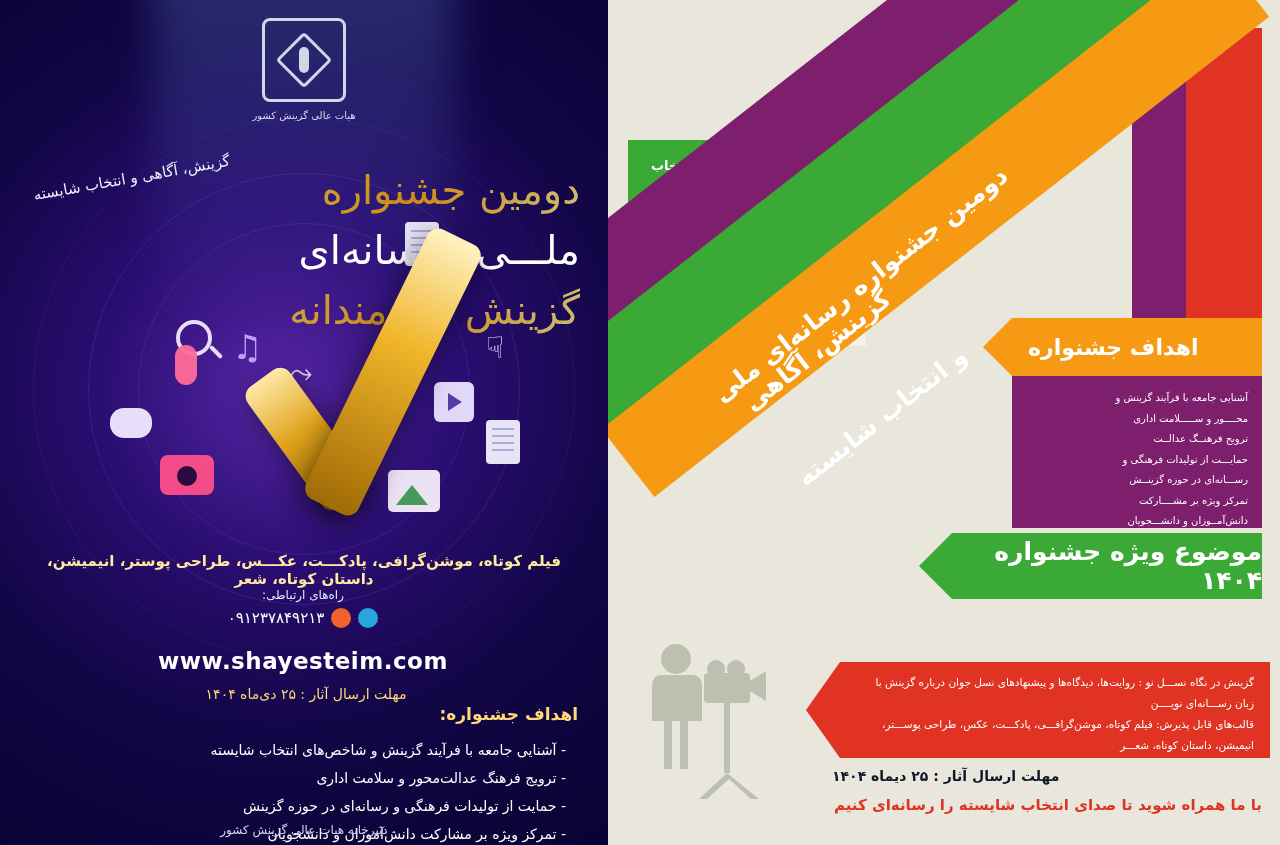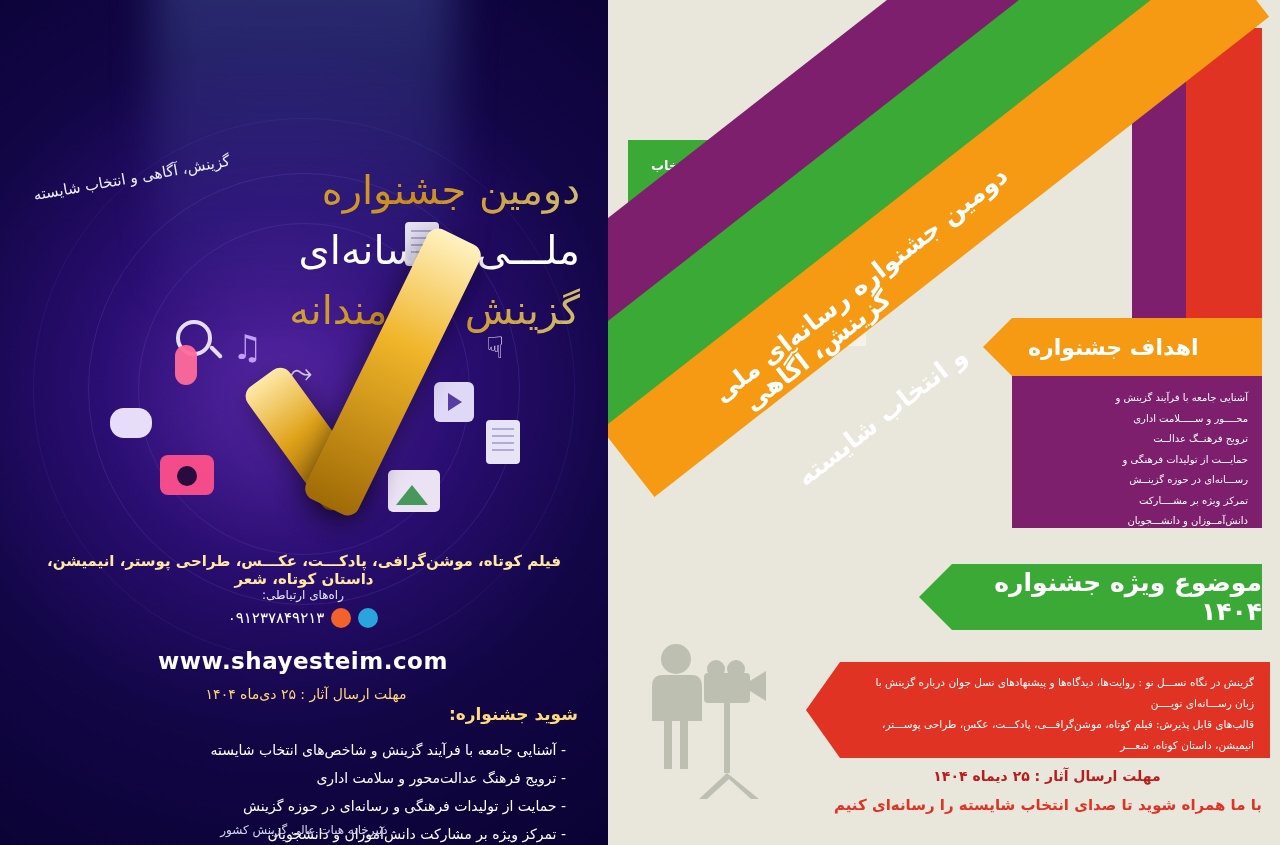--- a/index.html
+++ b/index.html
@@ -202,59 +202,63 @@
     content:"";position:absolute;left:-29px;top:0;border-top:29px solid transparent;
     border-bottom:29px solid transparent;border-right:29px solid #f59a12;
   }
   .blk-purple-goals{
     right:18px;top:376px;width:250px;height:152px;background:#7e1f6e;
   }
   .blk-purple-goals .t{
     padding:12px 14px;font-size:10px;line-height:2.05;text-align:justify;direction:rtl;
   }
   .blk-green-theme{
-    right:18px;top:564px;width:310px;height:66px;background:#3aa935;
+    right:18px;top:533px;width:310px;height:66px;background:#3aa935;
   }
   .blk-green-theme:before{
     content:"";position:absolute;left:-33px;top:0;border-top:33px solid transparent;
     border-bottom:33px solid transparent;border-right:33px solid #3aa935;
   }
   .blk-green-theme .t{position:absolute;inset:0;display:flex;align-items:center;justify-content:center;
     font-size:25px;font-weight:bold;}
   .blk-red-desc{
     right:10px;top:662px;width:430px;height:96px;background:#e03323;
   }
   .blk-red-desc:before{
     content:"";position:absolute;left:-34px;top:0;border-top:48px solid transparent;
     border-bottom:48px solid transparent;border-right:34px solid #e03323;
   }
   .blk-red-desc .t{padding:10px 16px;font-size:10.5px;line-height:2.0;text-align:right;}
   .deadline-right{
-    position:absolute;right:18px;top:768px;width:430px;text-align:center;
-    color:#b91c1c;font-size:14px;font-weight:bold;
+    position:absolute;right:18px;top:768px;width:430px;text-align:left;
+    color:#0f172a;font-size:14px;font-weight:bold;
   }
   .cta-right{
     position:absolute;right:18px;top:796px;width:430px;text-align:right;
     color:#e03323;font-size:15px;font-weight:bold;
   }
 
   
   .camera-man{position:absolute;left:24px;bottom:26px;width:150px;height:190px;opacity:.55;}
 </style>
 </head>
 <body>
 
 <div class="page">
 
   <div class="left-panel">
     <div class="beam"></div>
     <div class="glow-ring r3"></div>
     <div class="glow-ring r1"></div>
     <div class="glow-ring r2"></div>
 
+    <div class="logo-wrap">
+      <div class="logo-mark"></div>
+      <div class="logo-caption">هیات عالی گزینش کشور</div>
+    </div>
 
     <div class="headline">
       <span class="l">دومین جشنواره</span>
       <span class="l l2">ملـــی ، رسانه‌ای</span>
       <span class="l">گزینش خردمندانه</span>
     </div>
 
     <div class="slogan">گزینش، آگاهی و انتخاب شایسته</div>
 
     <div class="ficon doc" style="left:405px;top:222px;"></div>
@@ -282,21 +286,21 @@
         <span class="badge-ic ic-tg"></span>
         <span class="badge-ic ic-ey"></span>
         <span class="phone">۰۹۱۲۳۷۸۴۹۲۱۳</span>
       </div>
     </div>
 
     <div class="site">www.shayesteim.com</div>
     <div class="deadline-left">مهلت ارسال آثار : ۲۵ دی‌ماه ۱۴۰۴</div>
 
     <div class="goals-left">
-      <div class="gt">شوید جشنواره:</div>
+      <div class="gt">اهداف جشنواره:</div>
       <ul>
         <li>- آشنایی جامعه با فرآیند گزینش و شاخص‌های انتخاب شایسته</li>
         <li>- ترویج فرهنگ عدالت‌محور و سلامت اداری</li>
         <li>- حمایت از تولیدات فرهنگی و رسانه‌ای در حوزه گزینش</li>
         <li>- تمرکز ویژه بر مشارکت دانش‌آموزان و دانشجویان</li>
       </ul>
     </div>
 
     <div class="footer-left">دبیرخانه هیات عالی گزینش کشور</div>
   </div>

